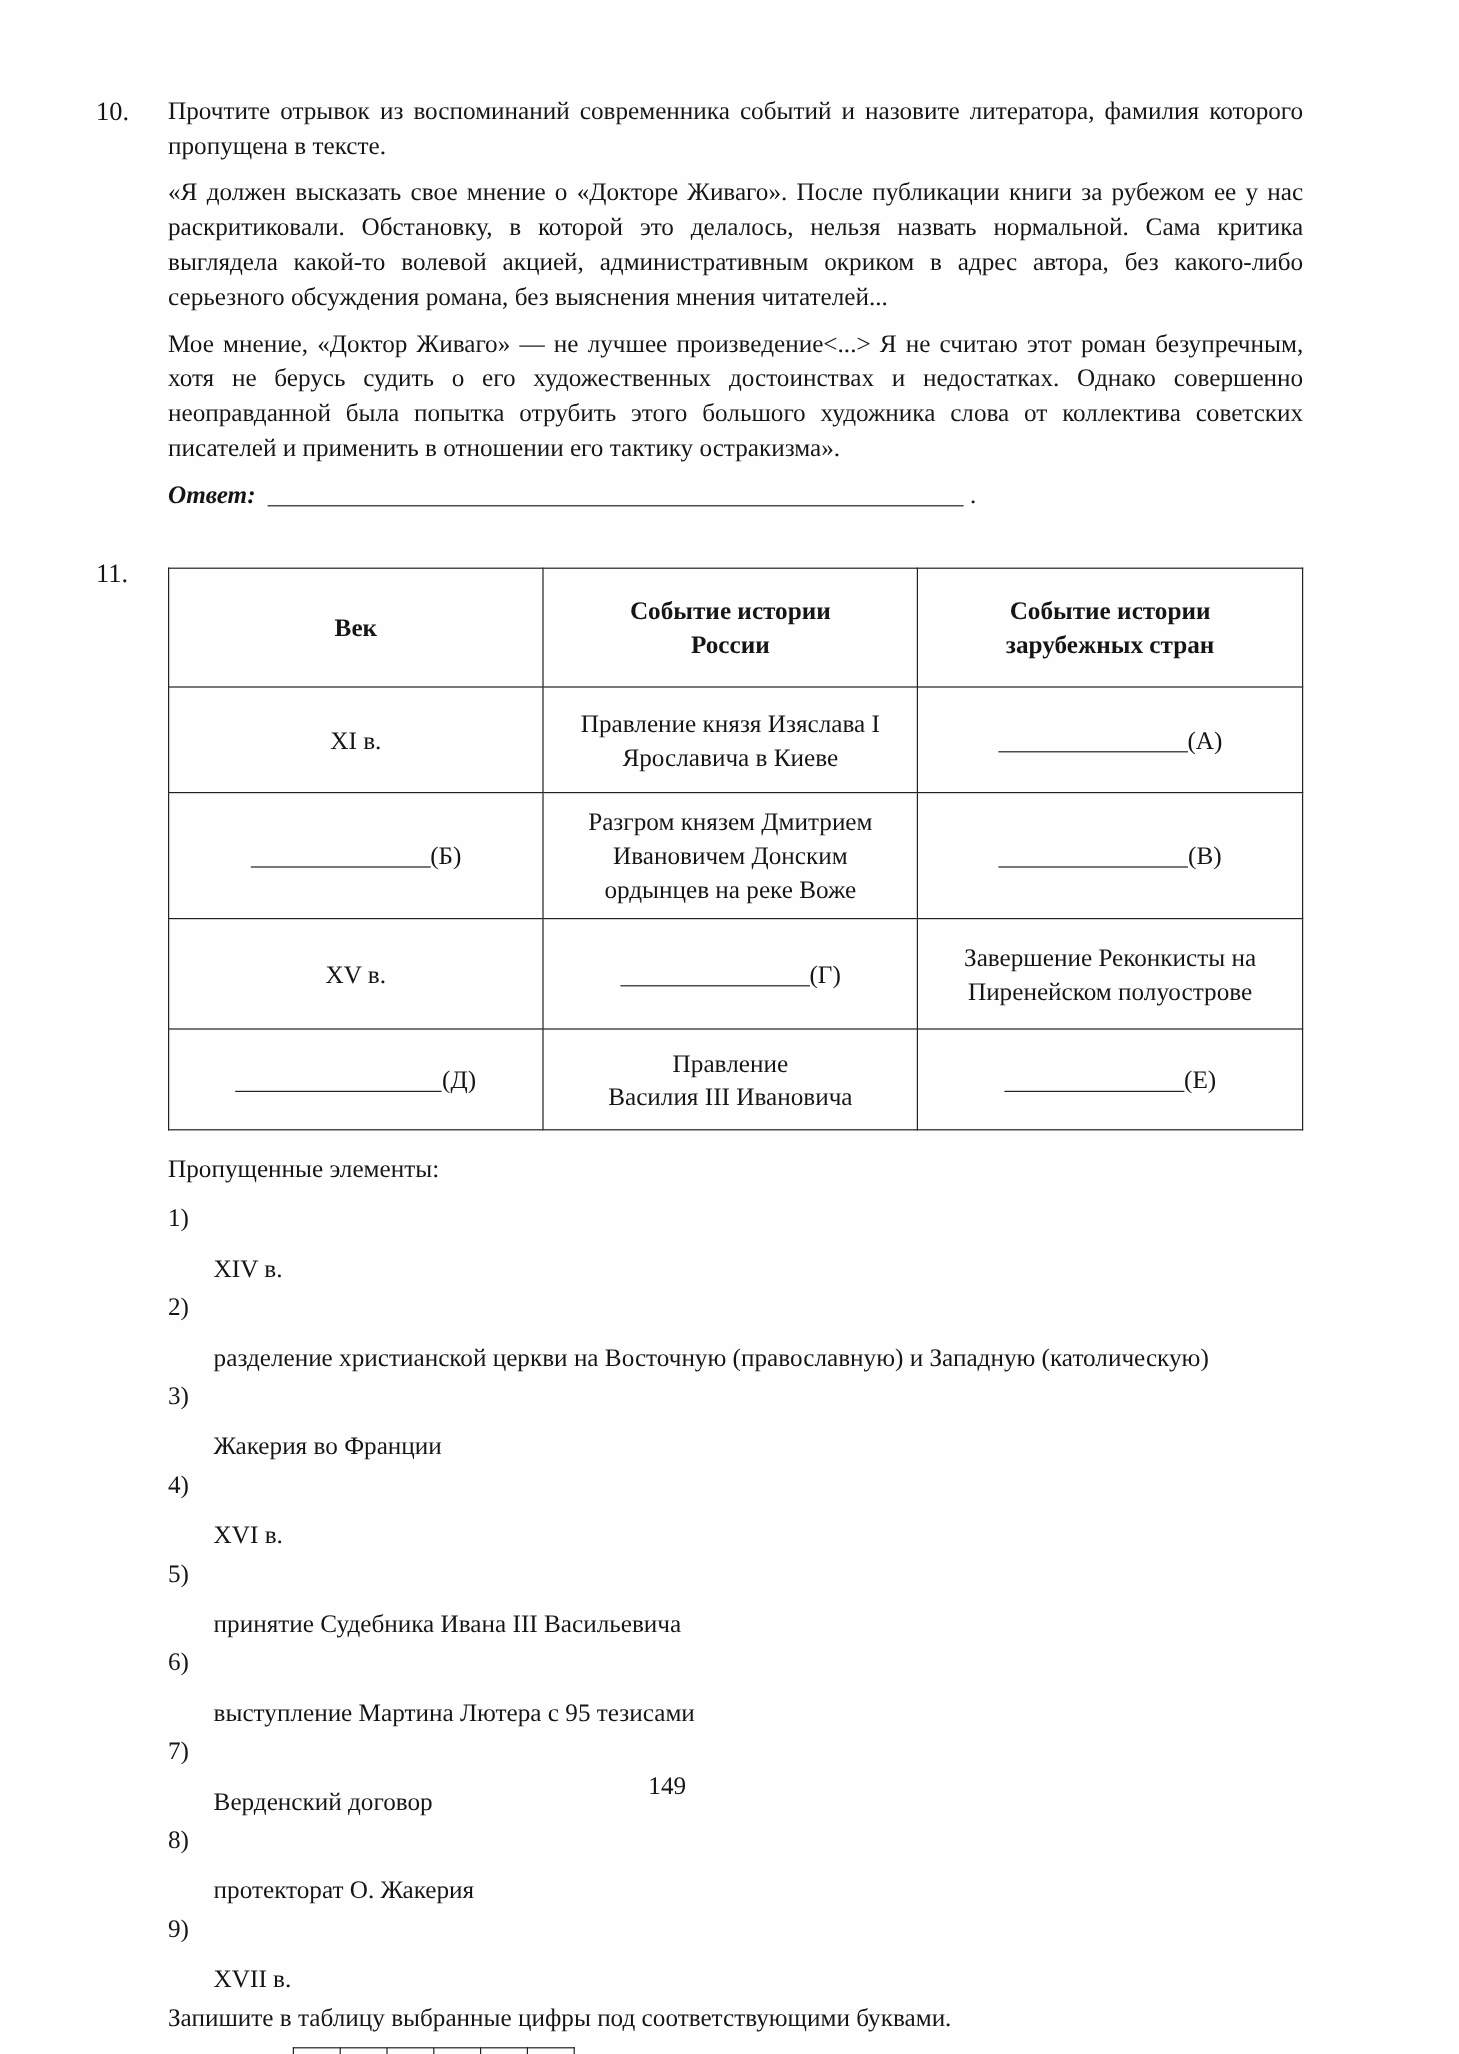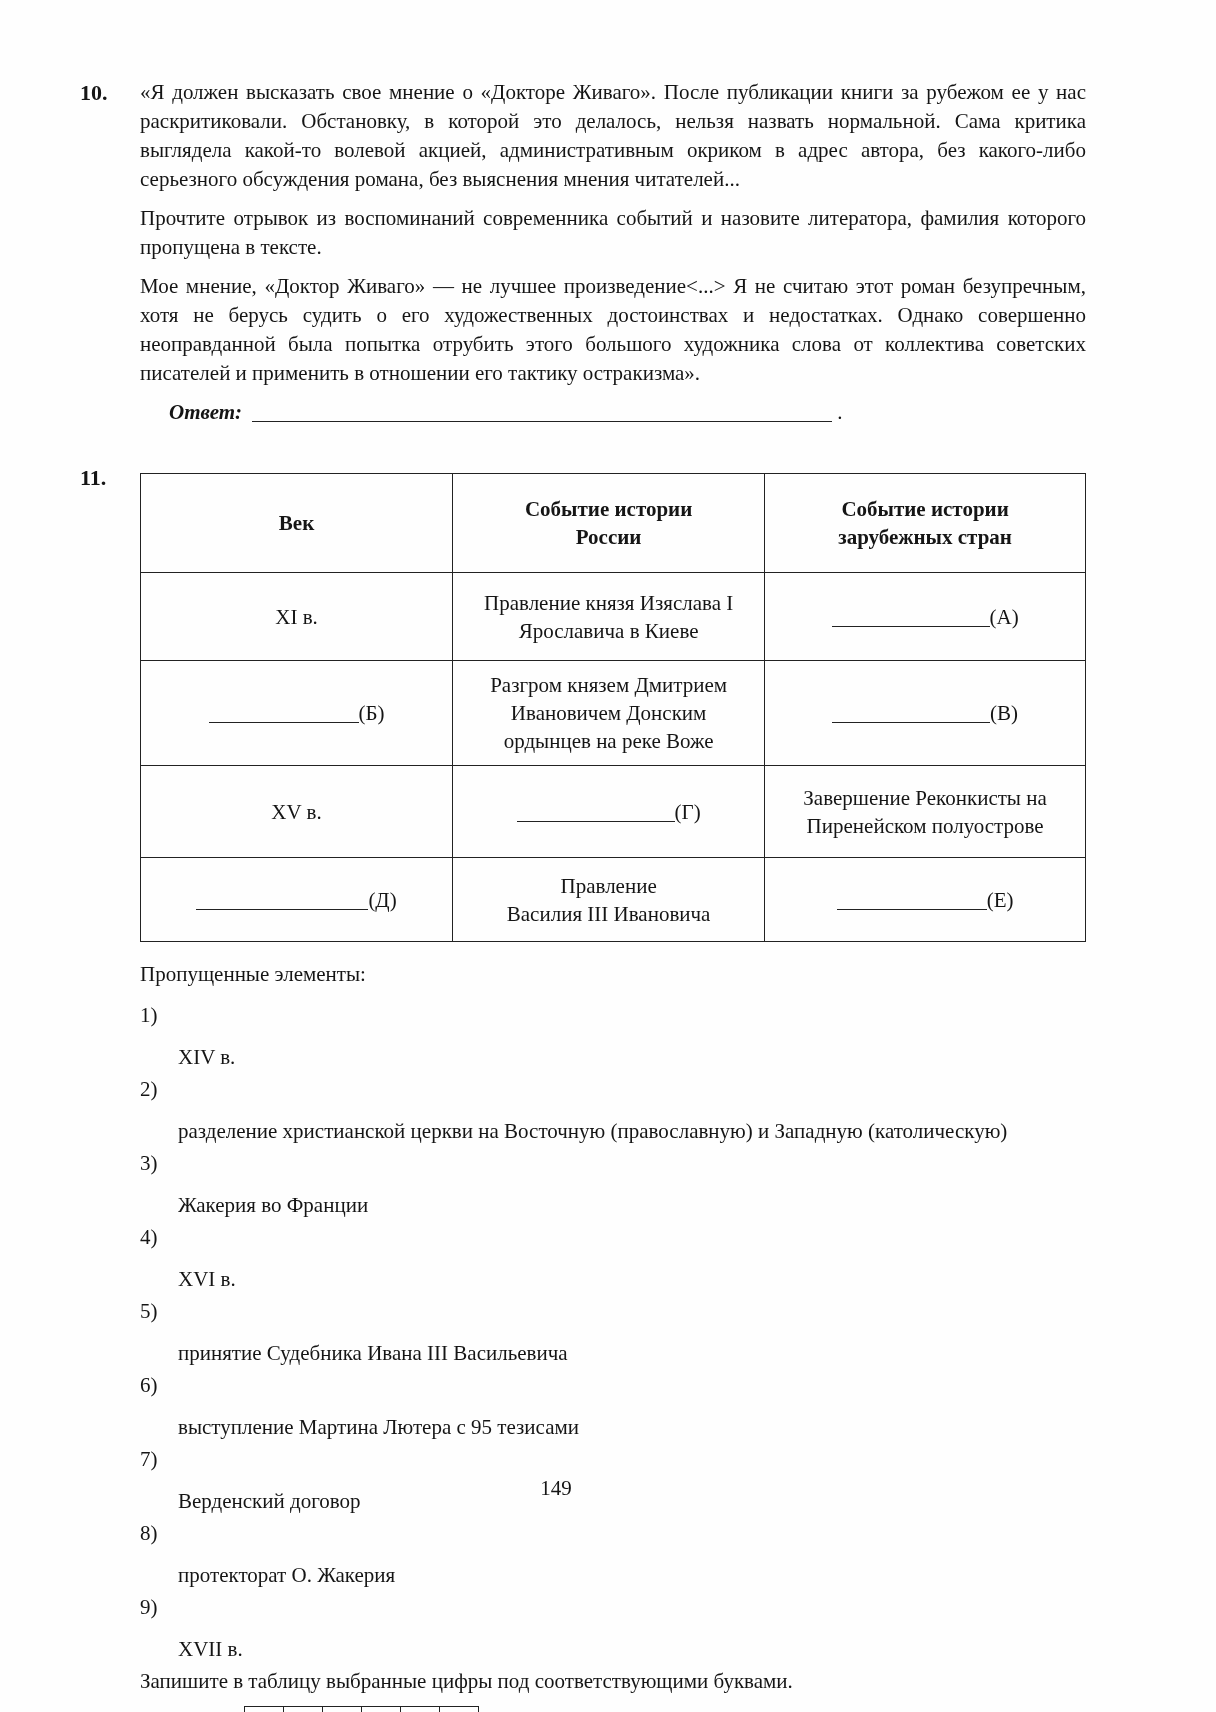--- a/index.html
+++ b/index.html
@@ -13,25 +13,25 @@
     overflow:hidden;
   }
   .content{
     position:absolute;
     left:80px;top:78px;
     width:1006px;
   }
   .question{display:flex;margin-bottom:36px;}
   .qnum{
     width:60px;flex:0 0 60px;
-    font-weight:bold;font-size:22px;line-height:29px;
+    font-weight:normal;font-size:22px;line-height:29px;
   }
   .qbody{flex:1;font-size:21px;line-height:29px;text-align:justify;}
   .qbody p{margin:0 0 10px 0;}
-  .answer-line10{margin-top:4px;margin-left:29px;}
+  .answer-line10{margin-top:4px;}
   .ans-label{font-weight:bold;font-style:italic;}
   .blank{
     display:inline-block;
     border-bottom:1.6px solid #222;
     height:16px;
     vertical-align:-3px;
   }
   .blank-long{width:580px;margin-left:10px;}
 
   table.main{
@@ -81,22 +81,22 @@
 </style>
 </head>
 <body>
 
 <div class="page">
   <div class="content">
 
     <section class="question">
       <div class="qnum">10.</div>
       <div class="qbody">
+        <p>Прочтите отрывок из воспоминаний современника событий и назовите литератора, фамилия которого пропущена в тексте.</p>
         <p>«Я должен высказать свое мнение о «Докторе Живаго». После публикации книги за рубежом ее у нас раскритиковали. Обстановку, в которой это делалось, нельзя назвать нормальной. Сама критика выглядела какой-то волевой акцией, административным окриком в адрес автора, без какого-либо серьезного обсуждения романа, без выяснения мнения читателей...</p>
-        <p>Прочтите отрывок из воспоминаний современника событий и назовите литератора, фамилия которого пропущена в тексте.</p>
         <p>Мое мнение, «Доктор Живаго» — не лучшее произведение&lt;...&gt; Я не считаю этот роман безупречным, хотя не берусь судить о его художественных достоинствах и недостатках. Однако совершенно неоправданной была попытка отрубить этого большого художника слова от коллектива советских писателей и применить в отношении его тактику остракизма».</p>
         <div class="answer-line10">
           <span class="ans-label">Ответ:</span><span class="blank blank-long"></span>
           <span>.</span>
         </div>
       </div>
     </section>
 
     <section class="question">
       <div class="qnum">11.</div>

